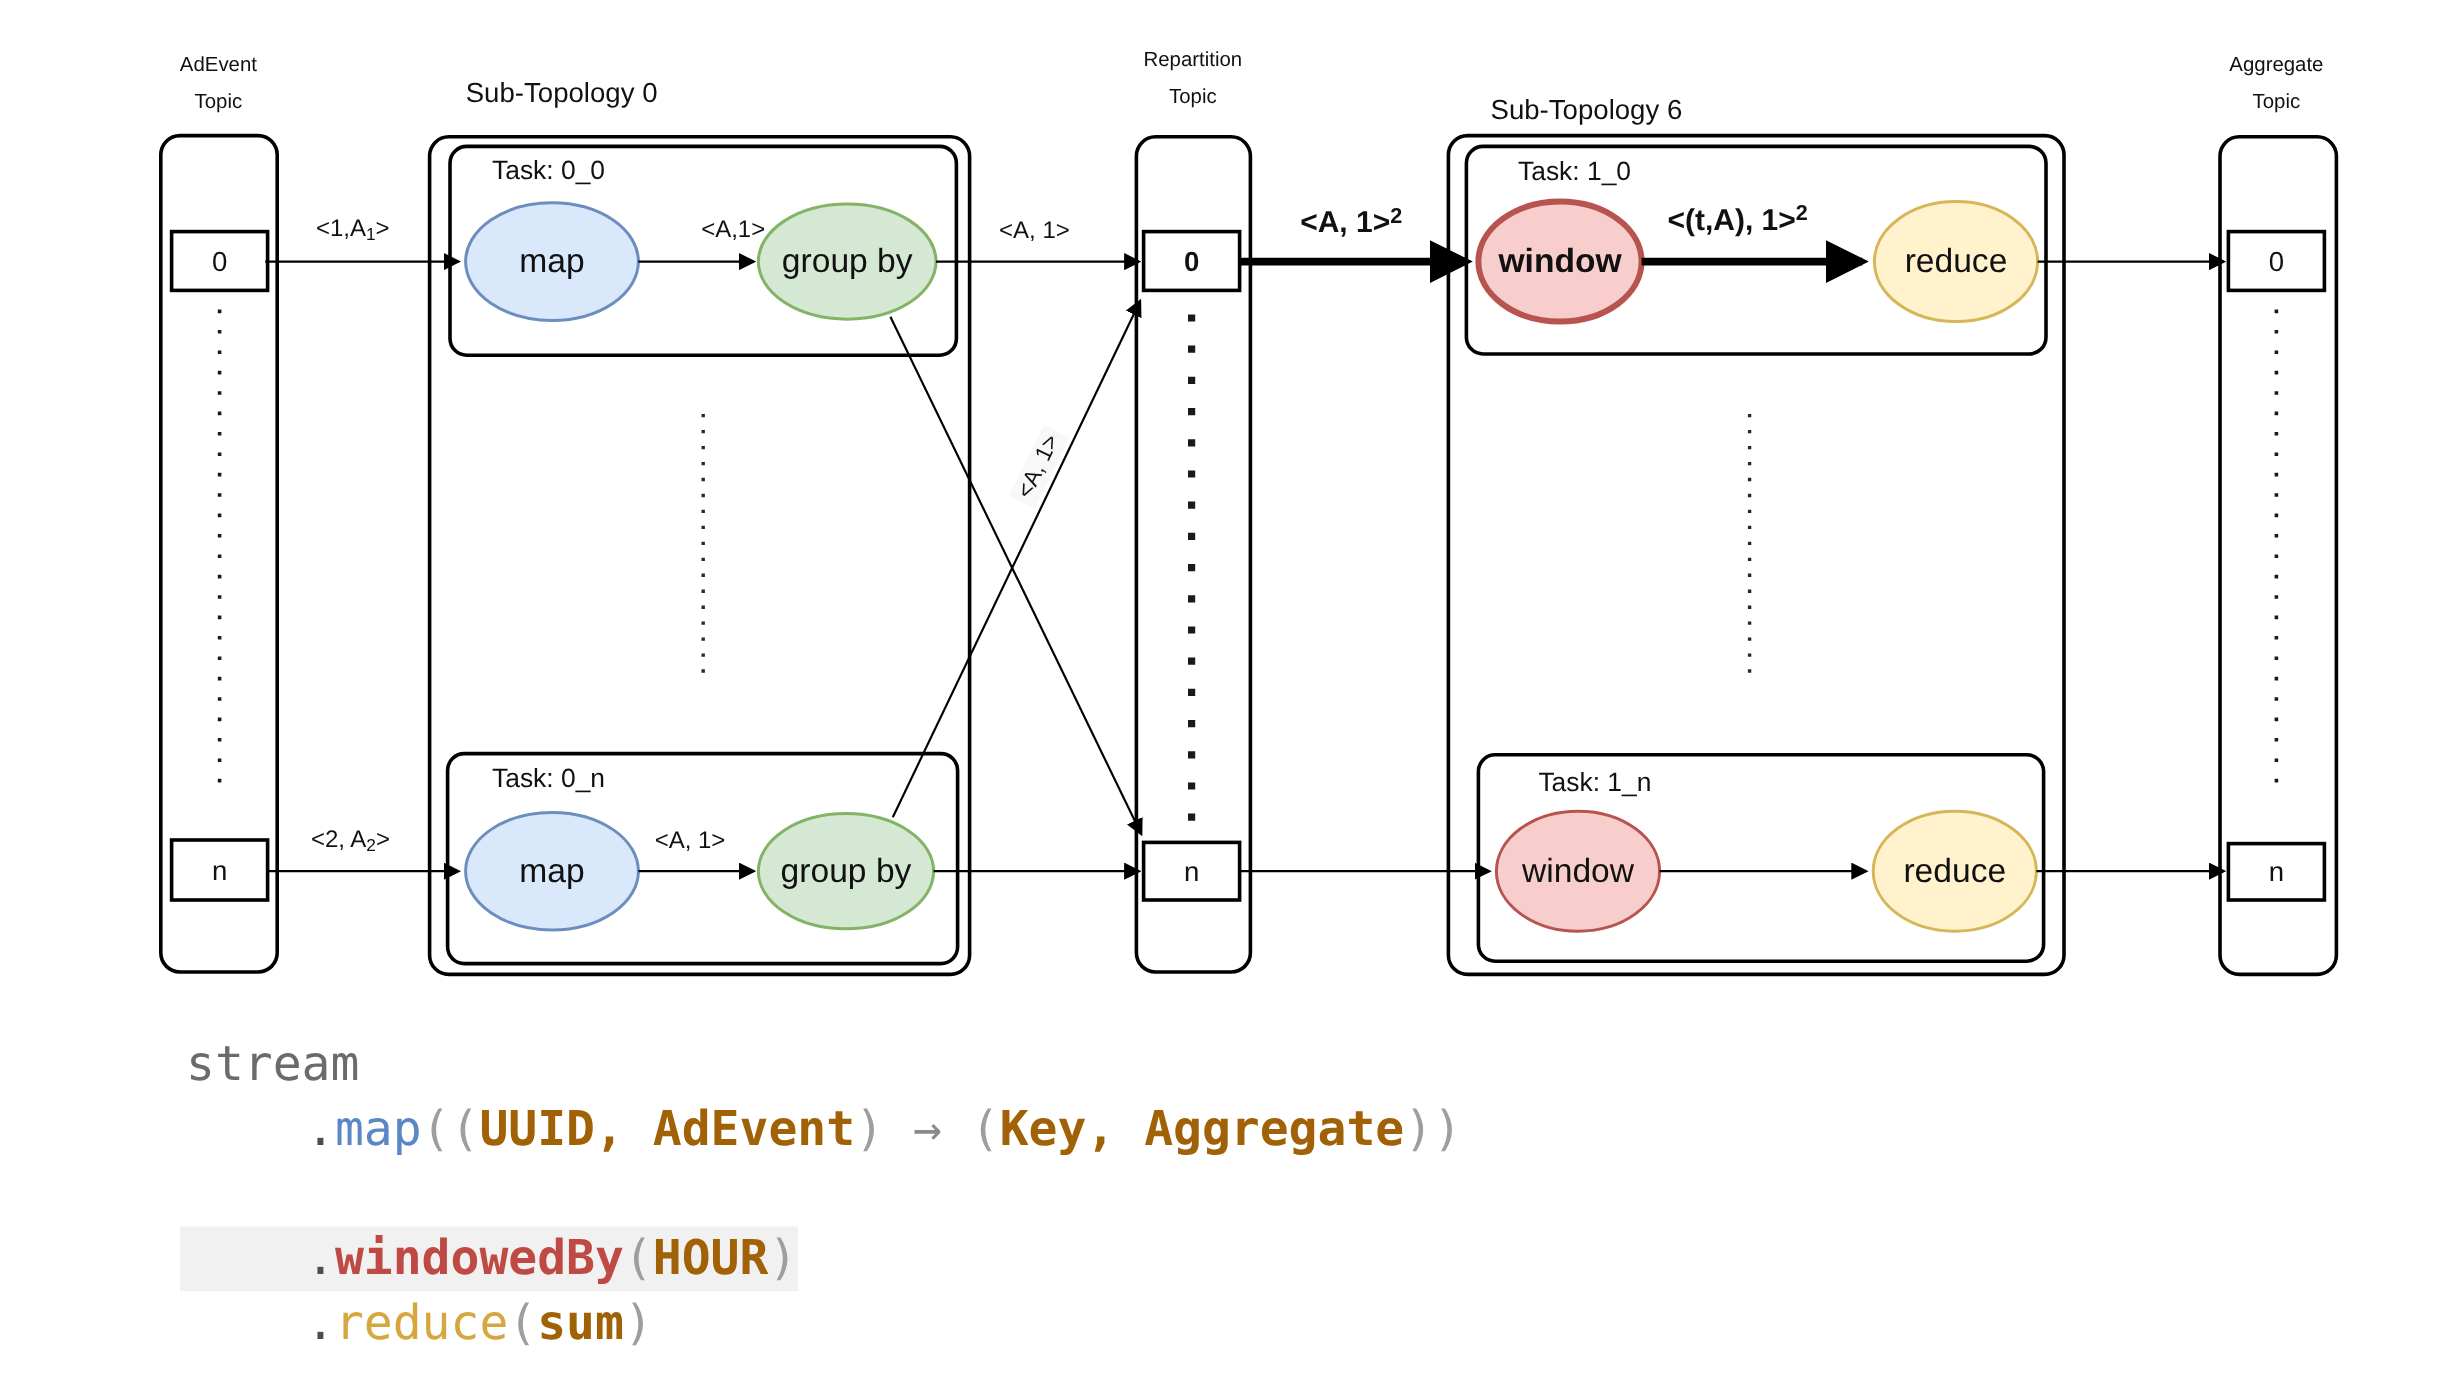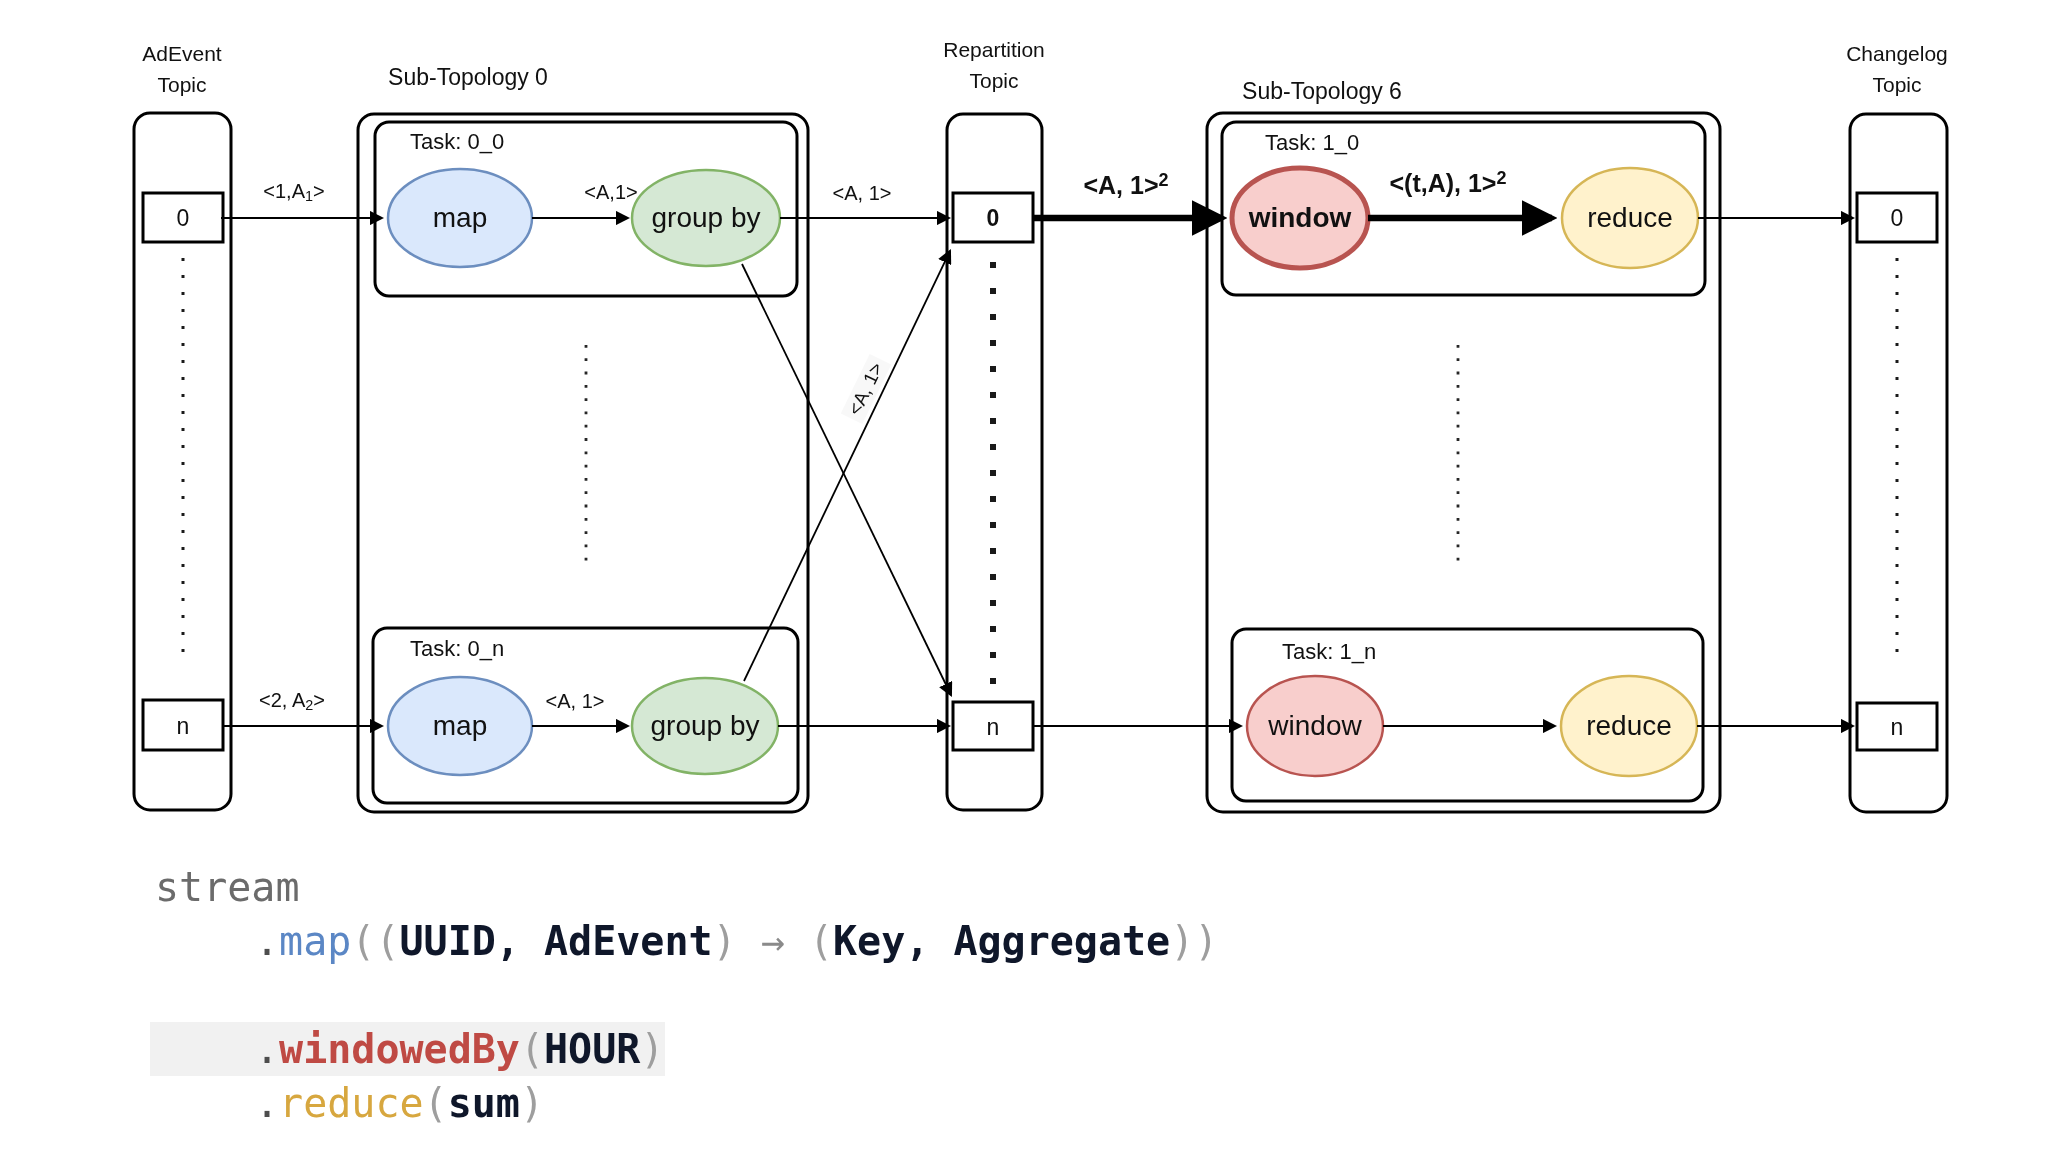--- a/index.html
+++ b/index.html
@@ -17,21 +17,21 @@
   .dots-big   { stroke:#1a1a1a; stroke-width:6;   stroke-dasharray:6 20;   fill:none; }
   .dots-sep   { stroke:#262626; stroke-width:2.8; stroke-dasharray:2.8 10.5; fill:none; }
   .ell-blue     { fill:#dae8fc; stroke:#6c8ebf; stroke-width:2.5; }
   .ell-green    { fill:#d5e8d4; stroke:#82b366; stroke-width:2.5; }
   .ell-red      { fill:#f8cecc; stroke:#b85450; stroke-width:2.5; }
   .ell-red-bold { fill:#f8cecc; stroke:#b85450; stroke-width:5; }
   .ell-yellow   { fill:#fff2cc; stroke:#d6b656; stroke-width:2.5; }
 
   
   .lbl { position:absolute; white-space:nowrap; color:#111; }
-  .hdr { font-size:21px; line-height:31px; text-align:center; transform:translateX(-50%); }
+  .hdr { font-size:17px; line-height:31px; text-align:center; transform:translateX(-50%); }
   .sublabel { font-size:23px; transform:translateX(-50%); }
   .tasklabel { font-size:22px; }
   .node { font-size:28px; transform:translate(-50%,-50%); }
   .node.bold { font-weight:bold; }
   .pnum { font-size:23px; transform:translate(-50%,-50%); }
   .pnum.bold { font-weight:bold; }
   .edge { font-size:20px; transform:translate(-50%,-50%);text-align:center; }
   .edge-bold { font-size:25px; font-weight:bold; transform:translate(-50%,-50%); }
   .edge-diag { font-size:19px; transform:translate(-50%,-50%) rotate(-64deg);
                background:rgba(248,248,248,.95); padding:1px 5px; }
@@ -40,21 +40,21 @@
 
   
   .code-line { position:absolute; font-family:"DejaVu Sans Mono",monospace; font-size:40px;
                line-height:50px; white-space:pre; z-index:2; color:#1a1a1a;text-align:right; }
   .hl-band { position:absolute; left:150px; top:1022px; width:515px; height:54px;
              background:#f1f1f1; z-index:1; }
   .c-muted { color:#6b6b6b; }
   .c-dot   { color:#4d4d4d; }
   .c-paren { color:#9e9e9e; }
   .c-arrow { color:#8a8a8a; }
-  .c-arg   { color:#0f172a; font-weight:bold; }
+  .c-arg   { color:#a16207; font-weight:bold; }
   .c-blue  { color:#5b87c5; }
   .c-green { color:#63a74e; }
   .c-red   { color:#bf4a44; font-weight:bold; }
   .c-gold  { color:#d7a73f; }
 </style>
 </head>
 <body>
 
 <div class="canvas">
 
@@ -123,21 +123,21 @@
 
   <div class="lbl hdr" style="left:182px; top:38px;">
     <div>AdEvent</div>
     <div>Topic</div>
   </div>
   <div class="lbl hdr" style="left:994px; top:34px;">
     <div>Repartition</div>
     <div>Topic</div>
   </div>
   <div class="lbl hdr" style="left:1897px; top:38px;">
-    <div>Changelog</div>
+    <div>Aggregate</div>
     <div>Topic</div>
   </div>
 
   <div class="lbl sublabel" style="left:468px;  top:64px;">Sub-Topology 0</div>
   <div class="lbl sublabel" style="left:1322px; top:78px;">Sub-Topology 6</div>
 
   <div class="lbl tasklabel" style="left:410px;  top:129px;">Task: 0_0</div>
   <div class="lbl tasklabel" style="left:410px;  top:636px;">Task: 0_n</div>
   <div class="lbl tasklabel" style="left:1265px; top:130px;">Task: 1_0</div>
   <div class="lbl tasklabel" style="left:1282px; top:639px;">Task: 1_n</div>

